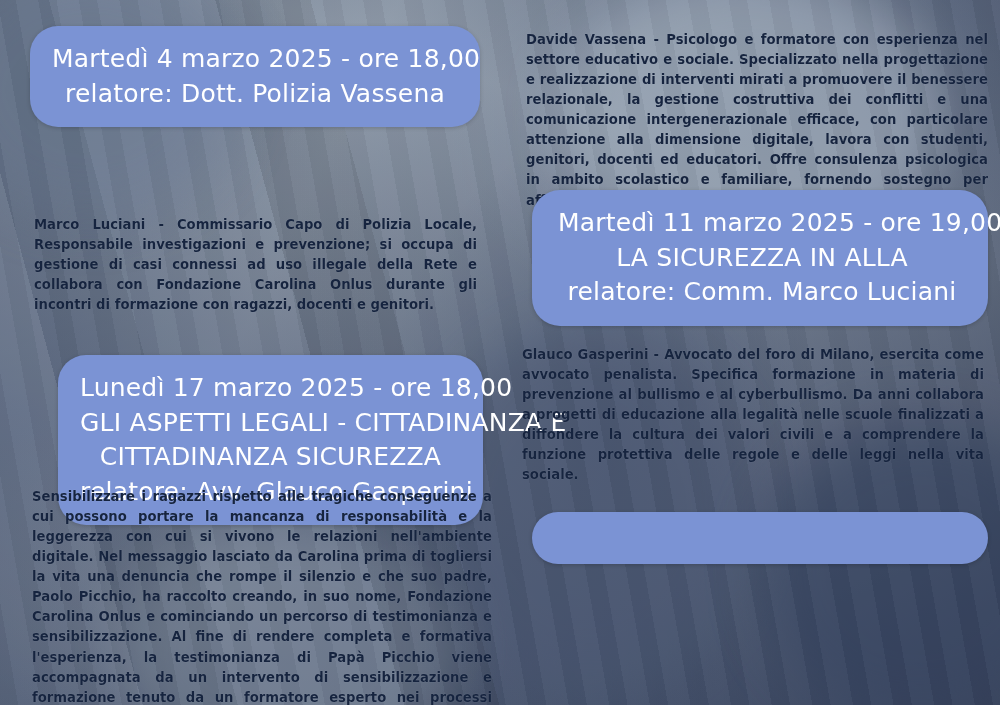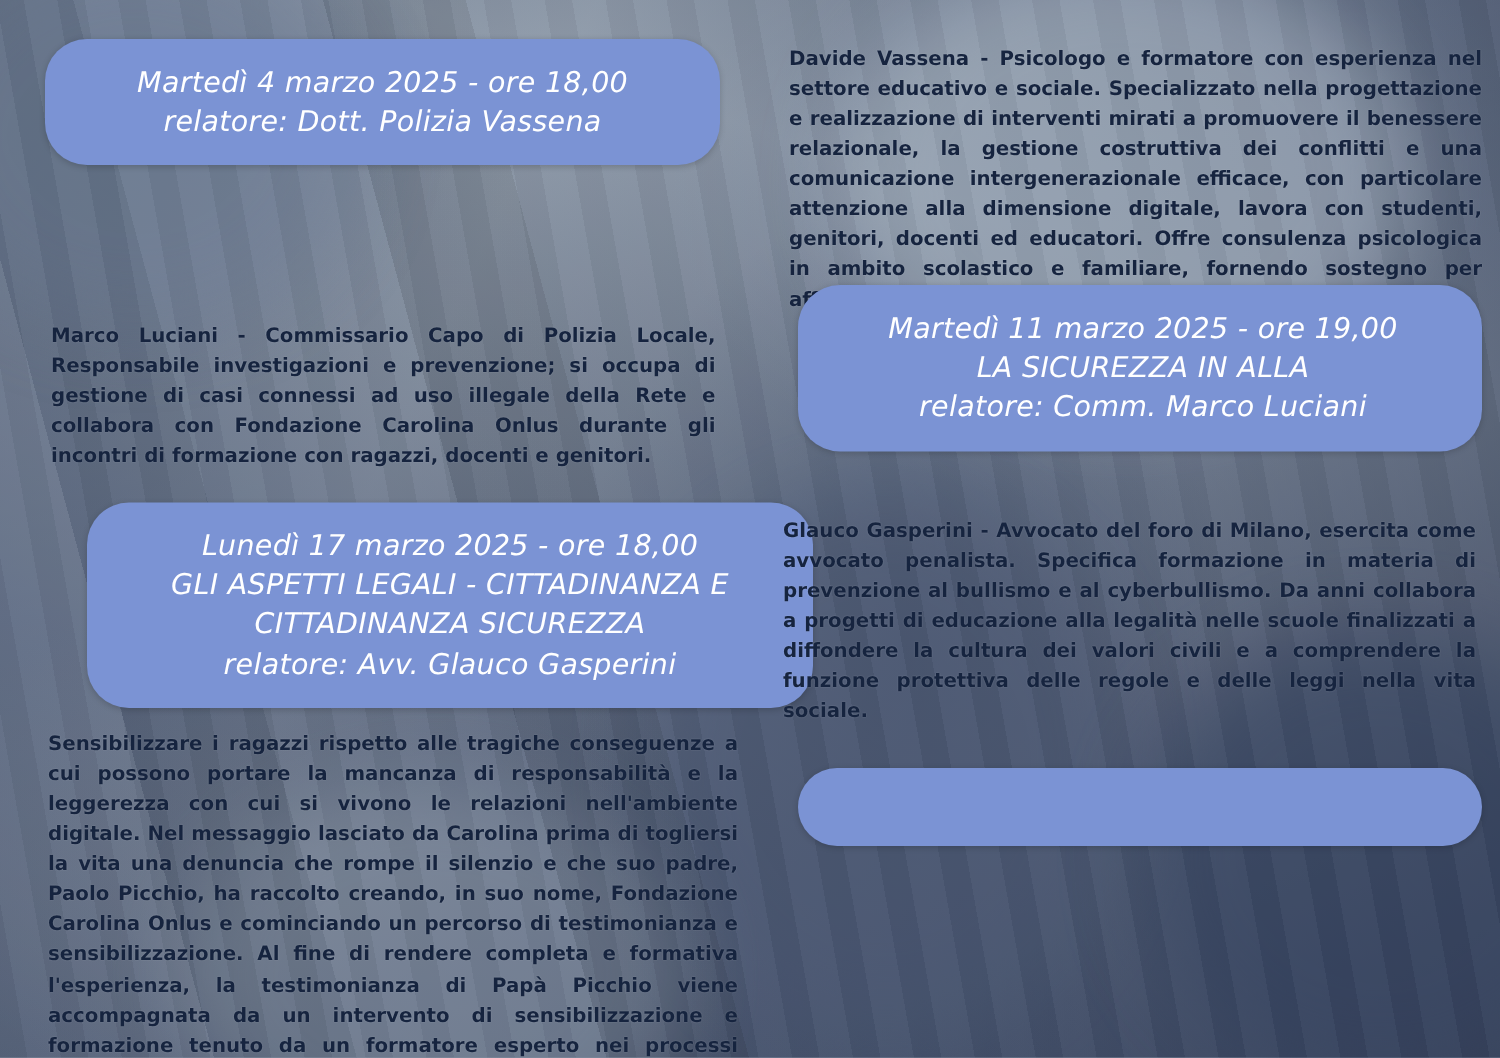--- a/index.html
+++ b/index.html
@@ -60,26 +60,25 @@
     background: #7b93d4;
     border-radius: 28px;
     box-shadow: 0 1px 4px rgba(0,0,0,0.18);
     color: #ffffff;
     text-align: center;
     padding: 16px 22px;
     box-sizing: border-box;
   }
   .banner .line {
     display: block;
-    font-size: 19px;
+    font-size: 25px;
     line-height: 1.38;
     letter-spacing: .2px;
     font-weight: 400;
     white-space: nowrap;
-    font-style: italic;
   }
 
   
   .para {
     color: #16243f;
     font-size: 13.2px;
     line-height: 1.52;
     text-align: justify;
     font-weight: 700;
     text-shadow: 0 0 1px rgba(255,255,255,0.25);
@@ -98,21 +97,21 @@
 
 <div class="col col-left">
 
   <div class="block banner" style="top:26px; left:0; width:450px;">
     <span class="line">Martedì 4 marzo 2025 - ore 18,00</span>
     <span class="line">relatore: Dott. Polizia Vassena</span>
   </div>
 
   <div class="block para" style="top:215px; left:4px; width:443px;">Marco Luciani - Commissario Capo di Polizia Locale, Responsabile investigazioni e prevenzione; si occupa di gestione di casi connessi ad uso illegale della Rete e collabora con Fondazione Carolina Onlus durante gli incontri di formazione con ragazzi, docenti e genitori.</div>
 
-  <div class="block banner" style="top:335px; left:28px; width:484px;">
+  <div class="block banner" style="top:355px; left:28px; width:425px;">
     <span class="line">Lunedì 17 marzo 2025 - ore 18,00</span>
     <span class="line">GLI ASPETTI LEGALI - CITTADINANZA E</span>
     <span class="line">CITTADINANZA SICUREZZA</span>
     <span class="line">relatore: Avv. Glauco Gasperini</span>
   </div>
 
   <div class="block para" style="top:487px; left:2px; width:460px;">Sensibilizzare i ragazzi rispetto alle tragiche conseguenze a cui possono portare la mancanza di responsabilità e la leggerezza con cui si vivono le relazioni nell'ambiente digitale. Nel messaggio lasciato da Carolina prima di togliersi la vita una denuncia che rompe il silenzio e che suo padre, Paolo Picchio, ha raccolto creando, in suo nome, Fondazione Carolina Onlus e cominciando un percorso di testimonianza e sensibilizzazione. Al fine di rendere completa e formativa l'esperienza, la testimonianza di Papà Picchio viene accompagnata da un intervento di sensibilizzazione e formazione tenuto da un formatore esperto nei processi educativi.</div>
 
 </div>
 

